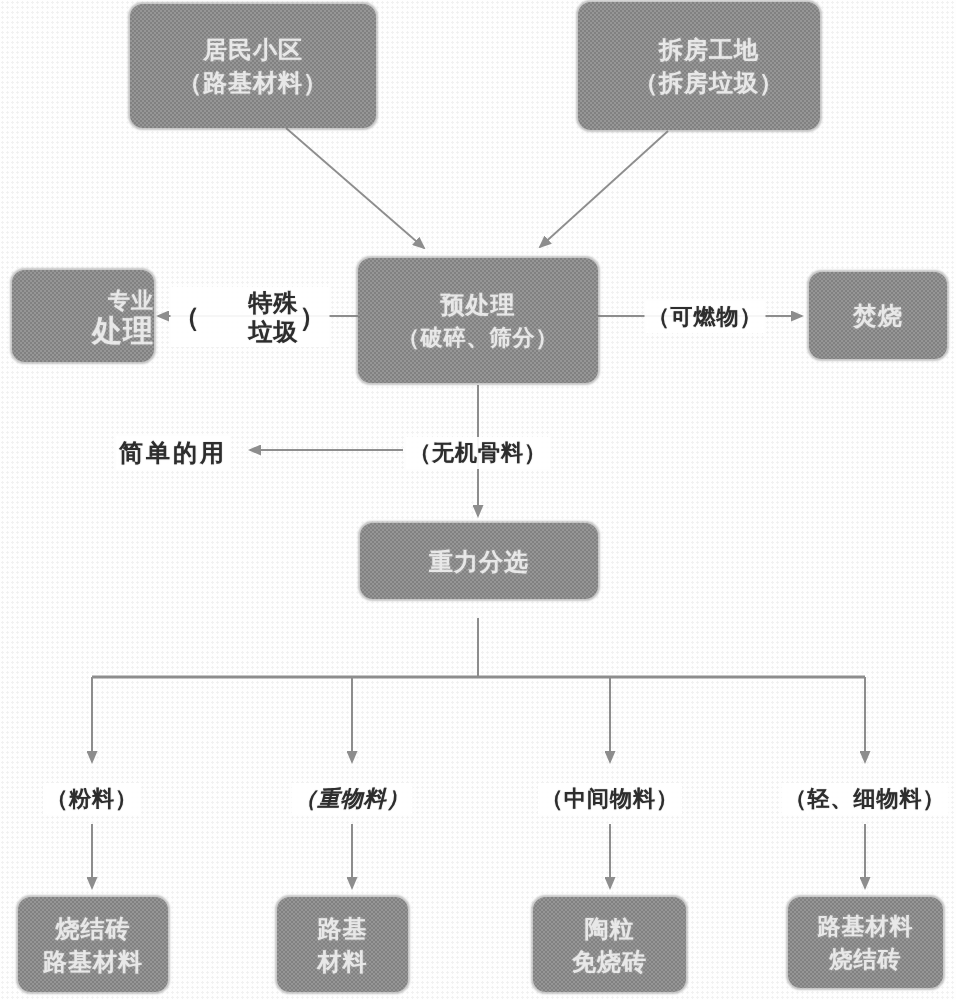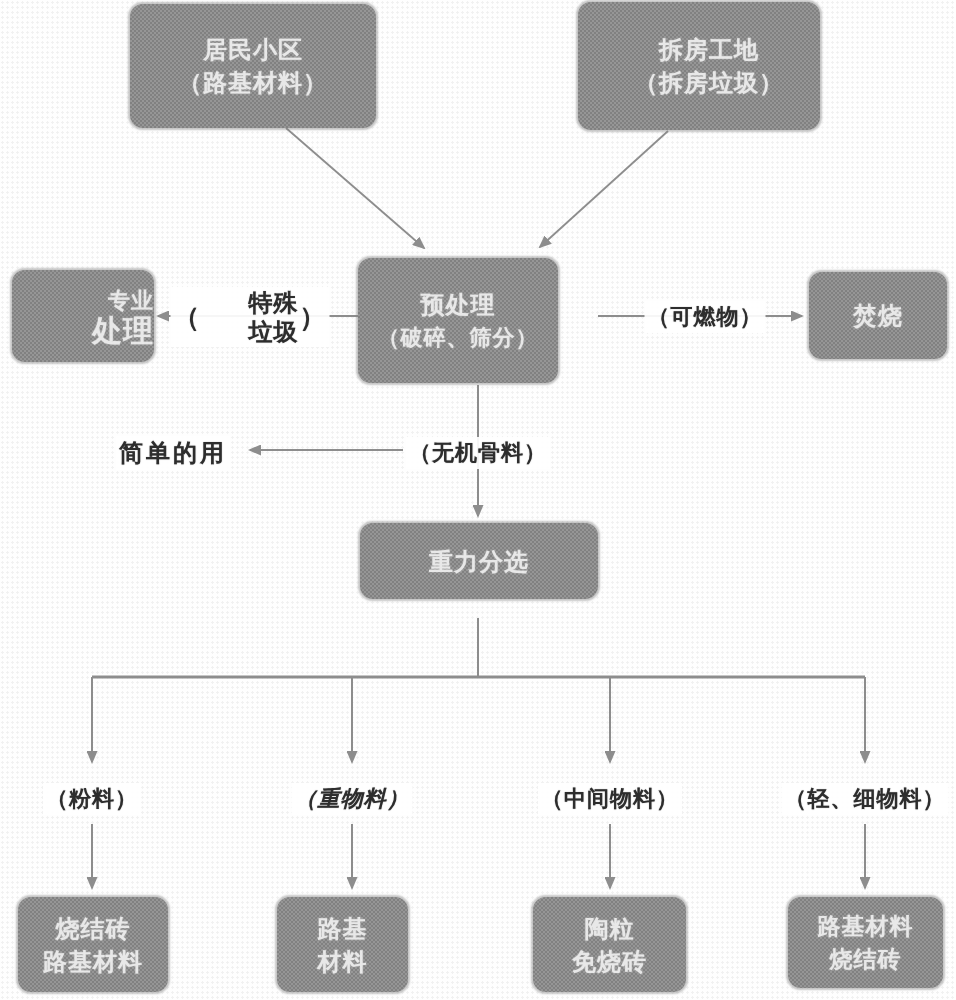--- a/index.html
+++ b/index.html
@@ -79,21 +79,21 @@
   <div class="node" style="left:130px; top:4px; width:246px; height:124px;">
     <div class="node-line">居民小区</div>
     <div class="node-line">（路基材料）</div>
   </div>
 
   <div class="node" style="left:578px; top:2px; width:242px; height:128px;padding-left:20px;">
     <div class="node-line">拆房工地</div>
     <div class="node-line">（拆房垃圾）</div>
   </div>
 
-  <div class="node" style="left:358px; top:258px; width:200px; height:125px;">
+  <div class="node" style="left:358px; top:258px; width:240px; height:125px;">
     <div class="node-line">预处理</div>
     <div class="node-line" style="font-size:22px;">（破碎、筛分）</div>
   </div>
 
   <div class="node" style="left:12px; top:270px; width:142px; height:92px;align-items:flex-end;">
     <div class="node-line" style="font-size:22px; line-height:30px;">专业</div>
     <div class="node-line" style="font-size:30px; line-height:30px;">处理</div>
   </div>
 
   <div class="node" style="left:809px; top:272px; width:138px; height:87px;">

